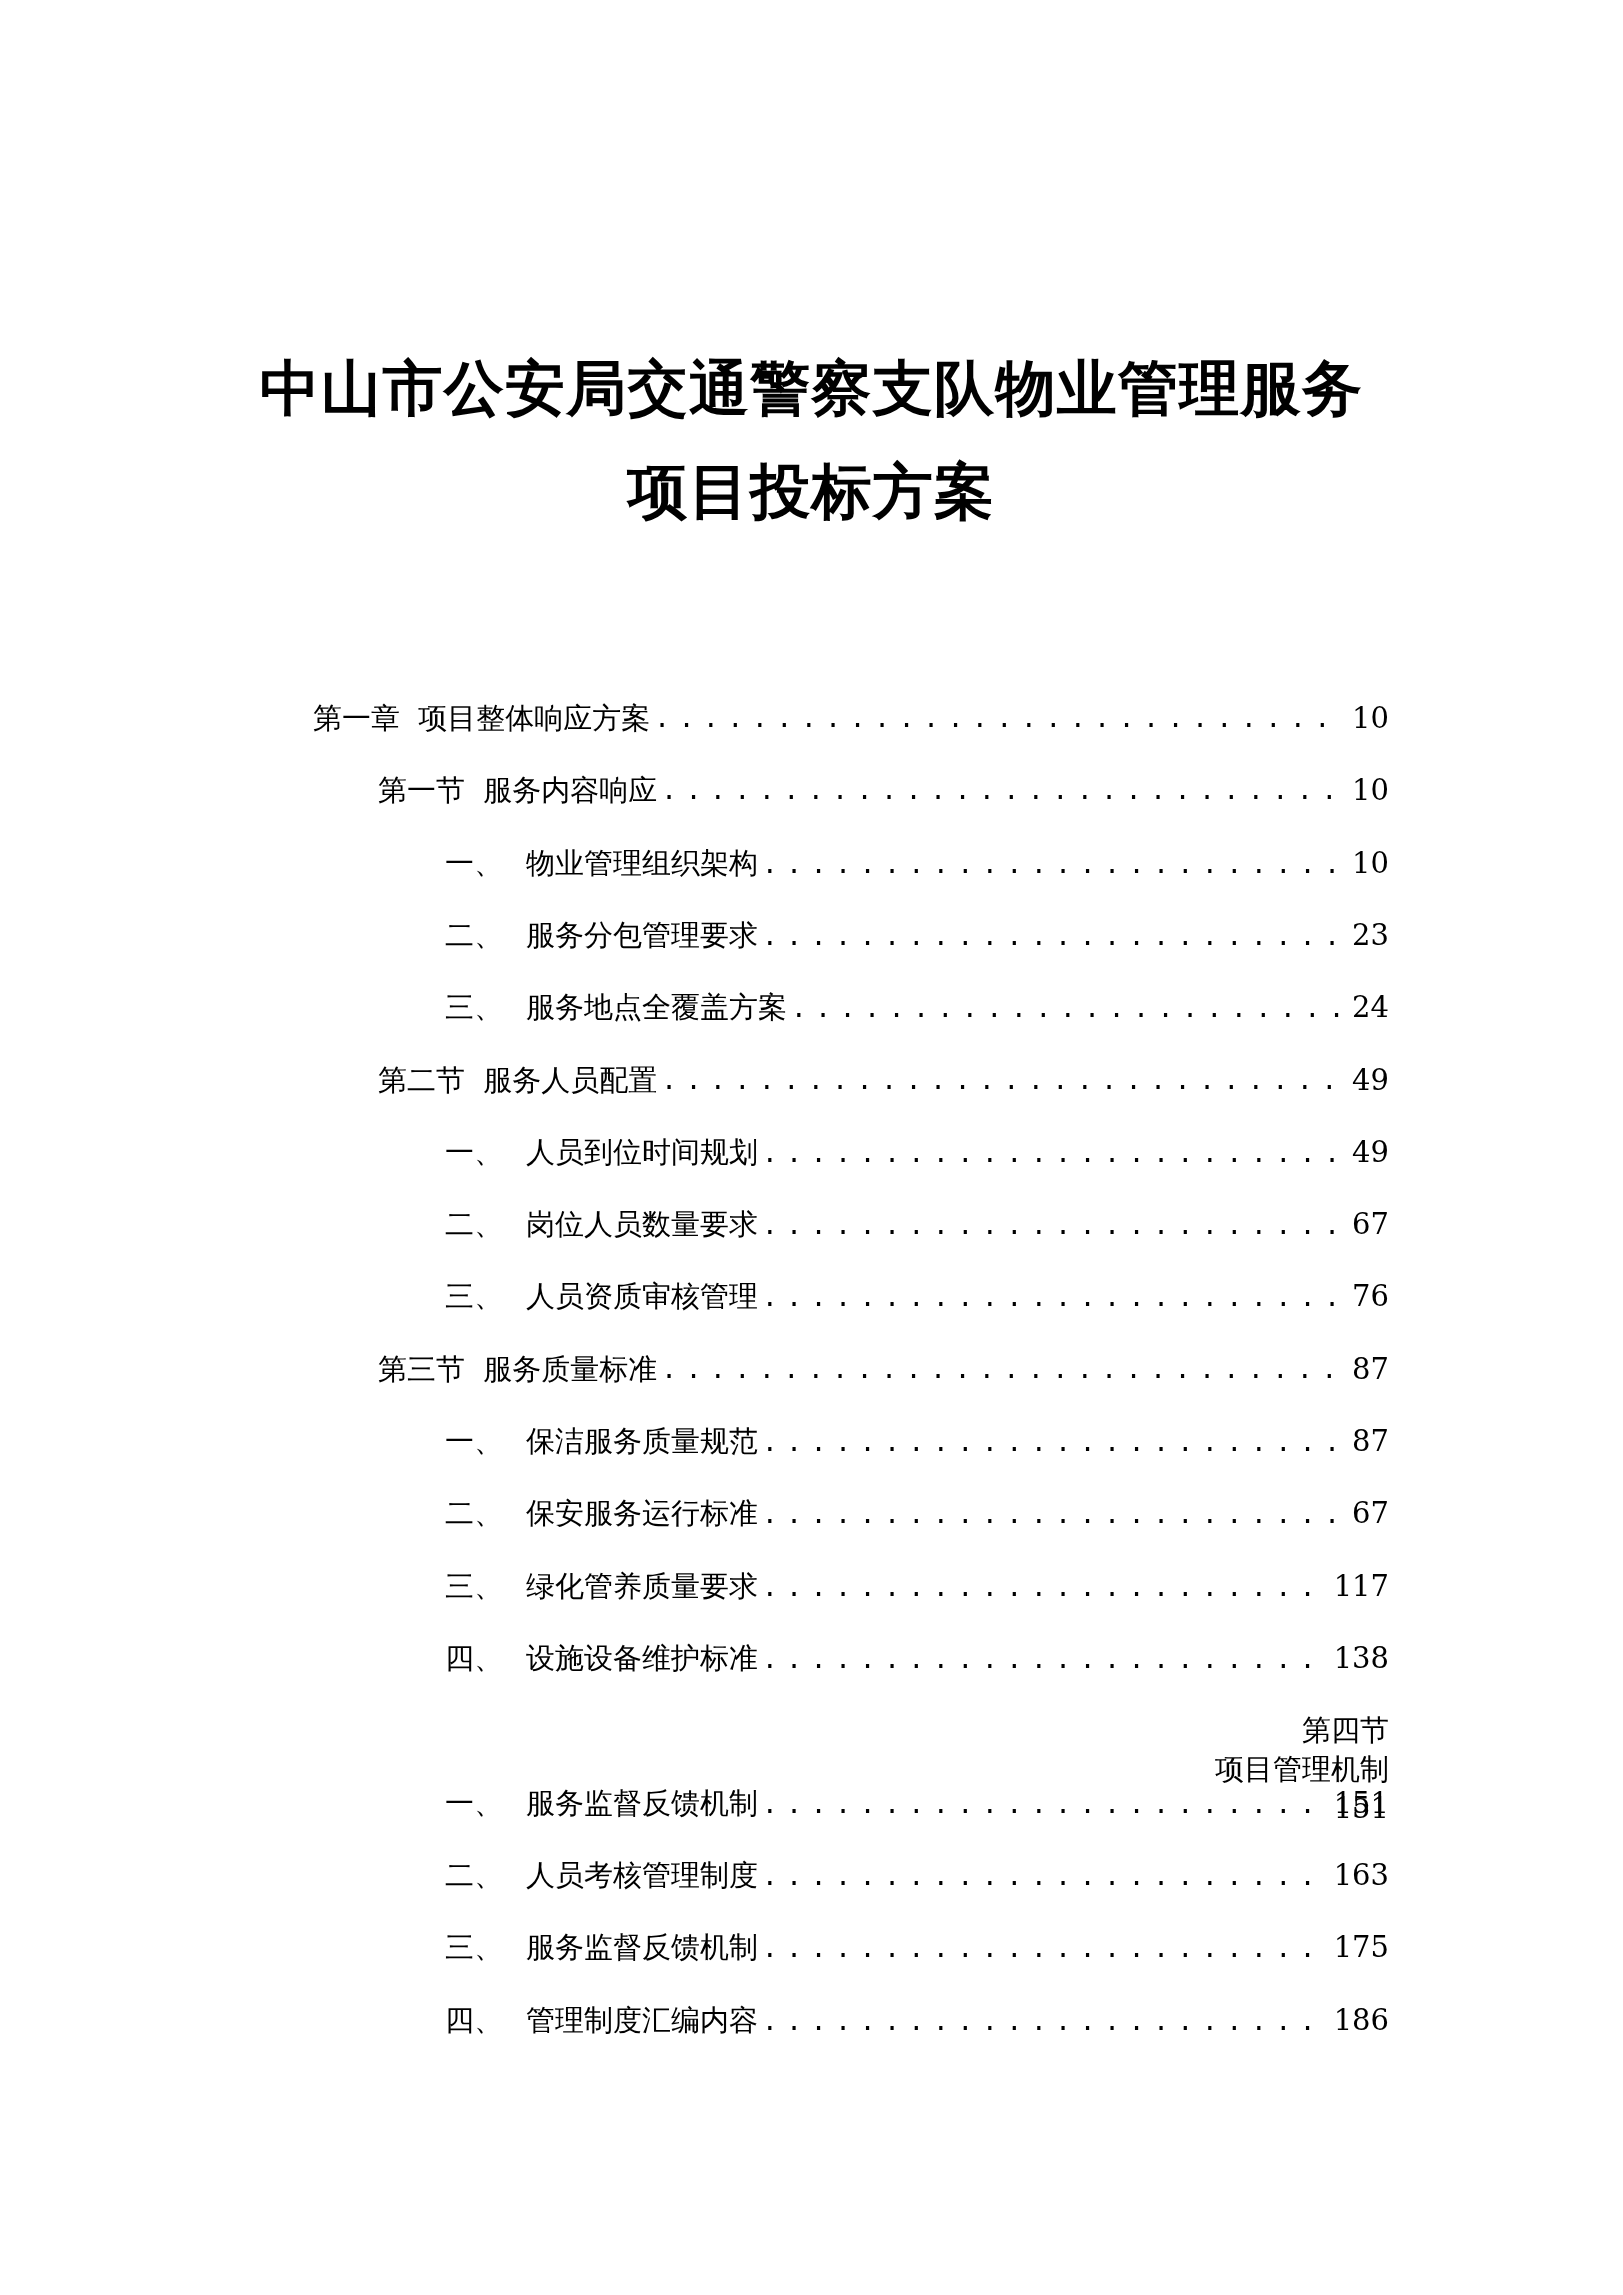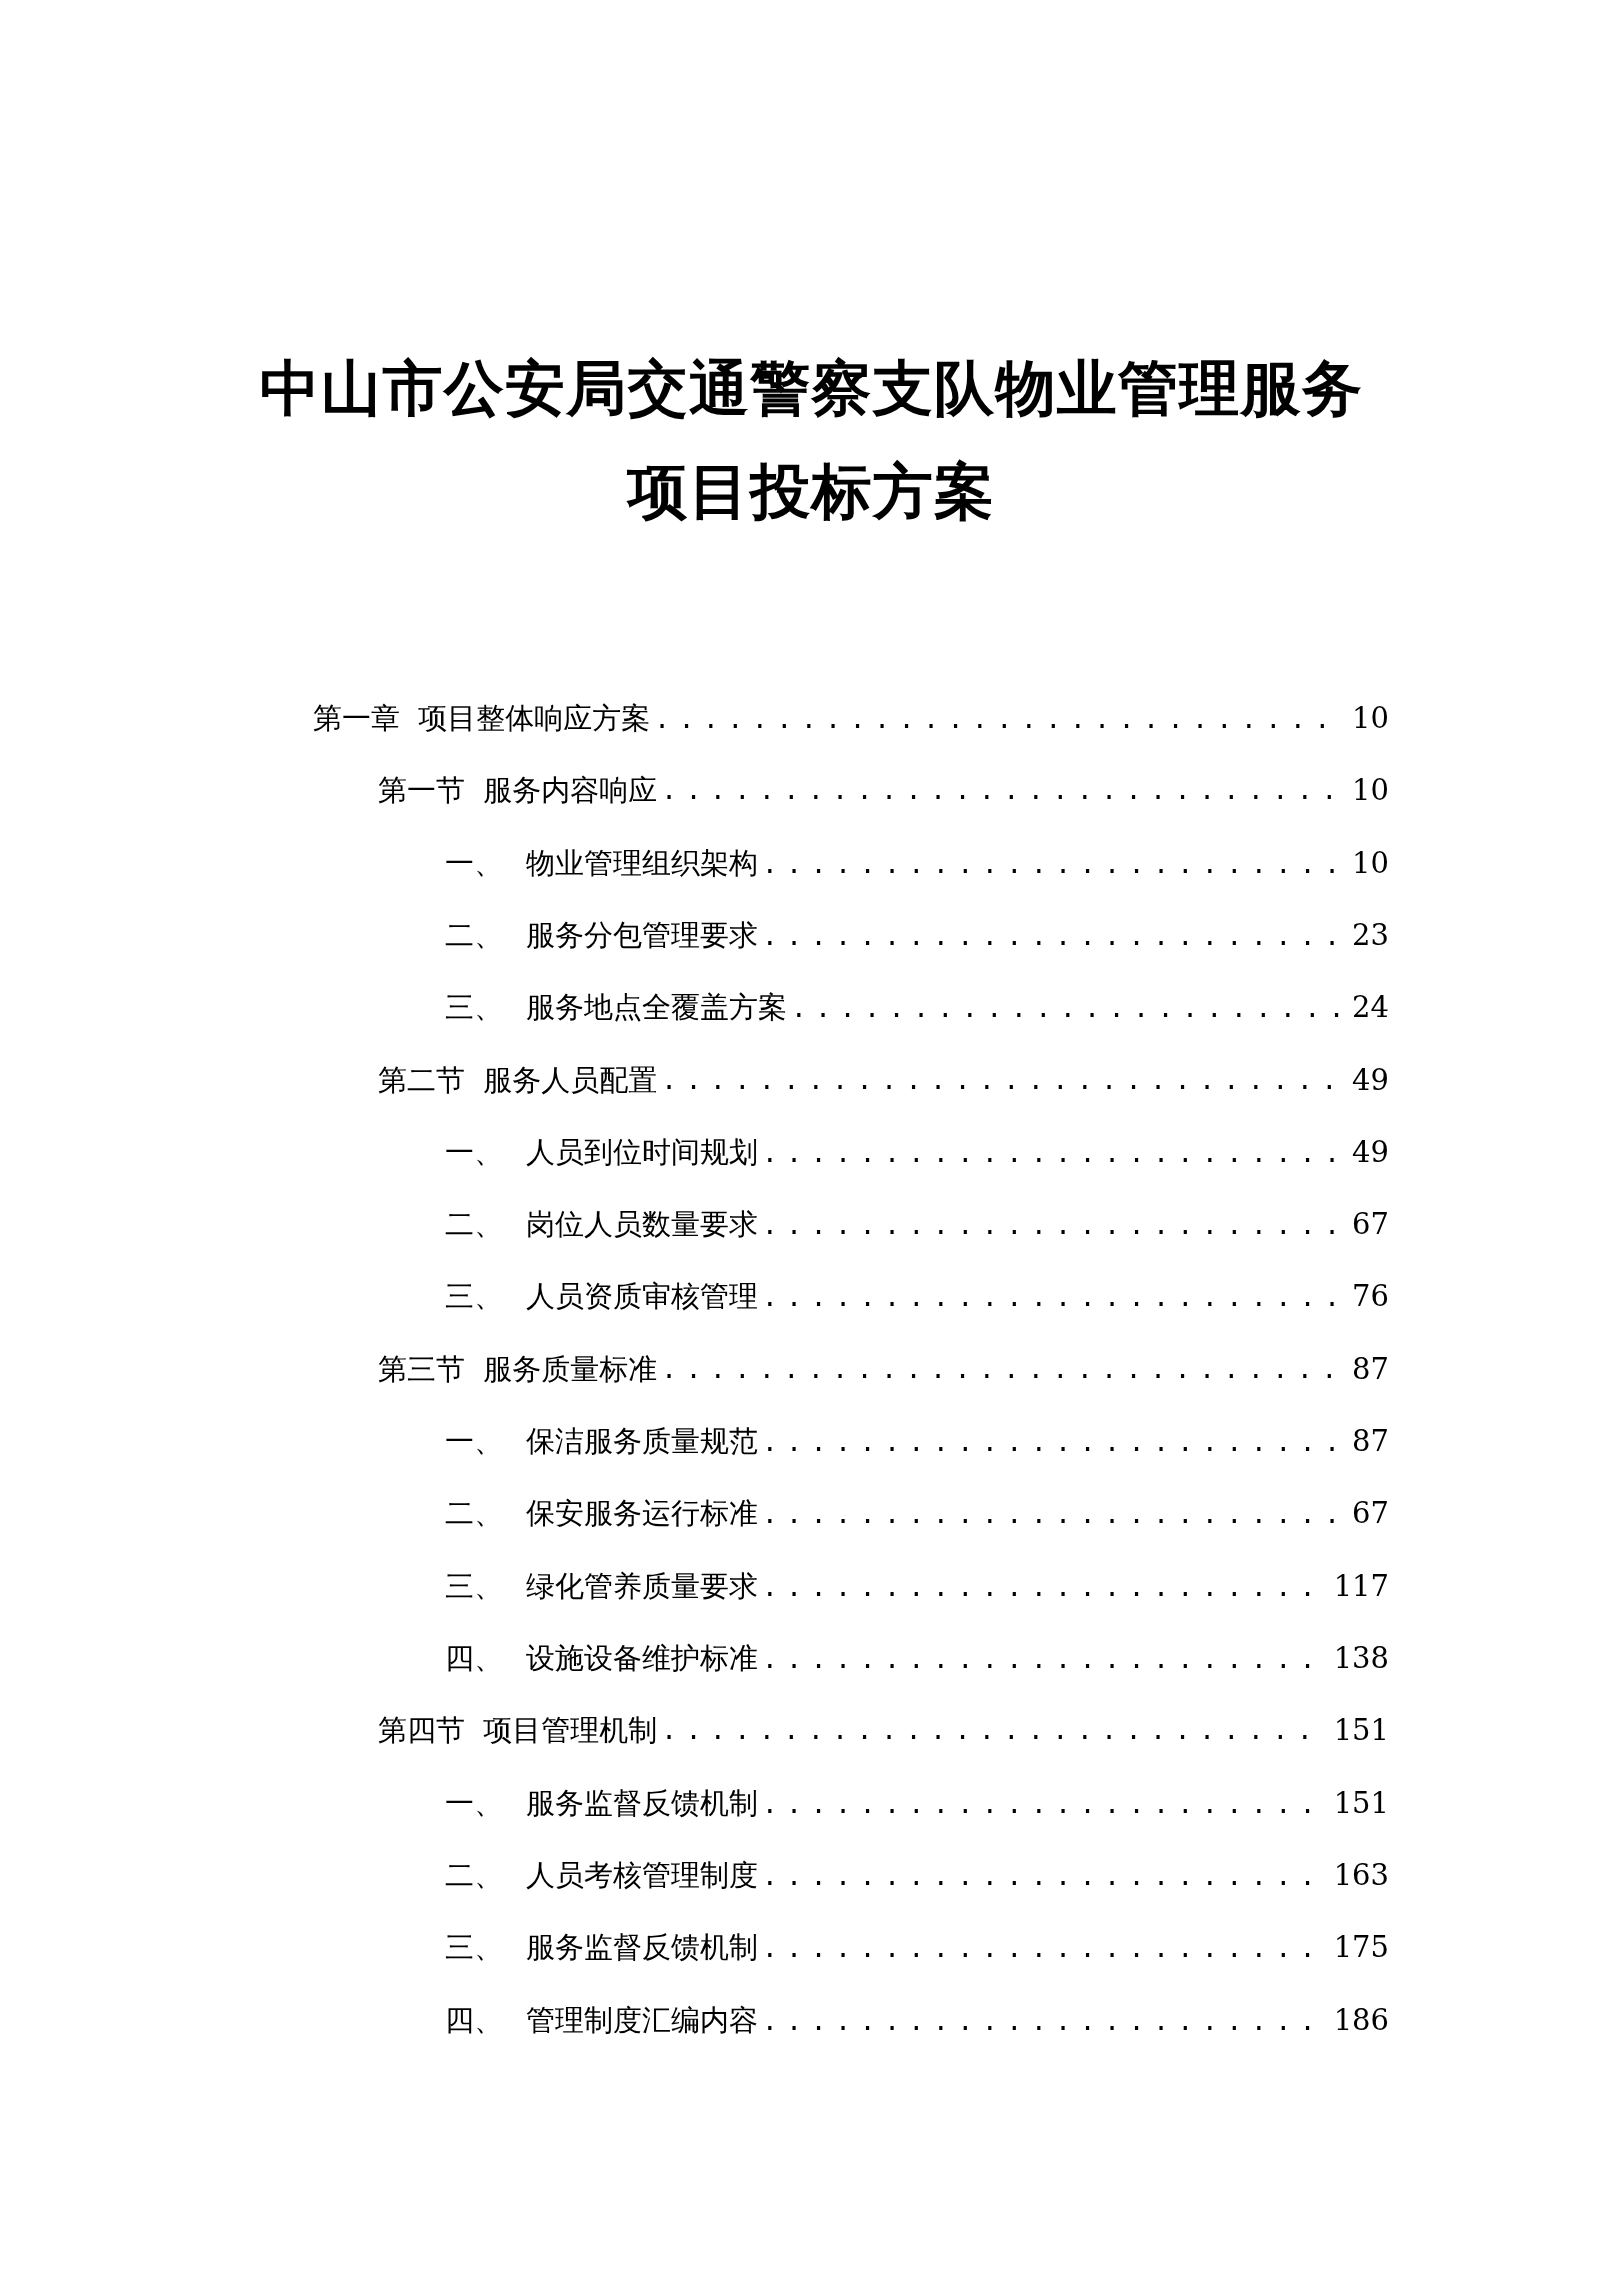--- a/index.html
+++ b/index.html
@@ -20,21 +20,21 @@
       font-size: 29px; line-height: 39px; right: 234px;
     }
     .row .num { display: inline-block; width: 81px; }
     .row .label { white-space: nowrap; }
     .row .gap { display: inline-block; width: 18.3px; }
     .row .dots {
       flex: 1; overflow: hidden; white-space: nowrap; margin: 0 11.8px 0 3.9px;
       letter-spacing: 8.8px; font-family: "DejaVu Sans Mono", monospace; font-size: 26px;
     }
     .row .page { white-space: nowrap; text-align: right; }
-    .lvl0 { left: 313px; }
+    .lvl0 { left: 313px; align-items: center; }
     .lvl1 { left: 378px; align-items: flex-end; }
     .lvl2 { left: 445px; }
   </style>
 </head>
 <body>
 
 <div id="title1" class="title">中山市公安局交通警察支队物业管理服务</div>
 <div id="title2" class="title">项目投标方案</div>
 
 <div class="toc" id="toc">
@@ -119,21 +119,21 @@
       <span class="label">绿化管养质量要求</span>
       <span class="dots">......................................................................</span>
       <span class="page">117</span>
     </div>
     <div class="row lvl2" style="top: 940px;">
       <span class="num">四、</span>
       <span class="label">设施设备维护标准</span>
       <span class="dots">......................................................................</span>
       <span class="page">138</span>
     </div>
-    <div class="row lvl1" style="top: 1012px;">
+    <div class="row lvl1" style="top: 1012px; flex-direction: column;">
       <span class="label">第四节</span>
       <span class="gap"></span>
       <span class="label">项目管理机制</span>
       <span class="dots">......................................................................</span>
       <span class="page">151</span>
     </div>
     <div class="row lvl2" style="top: 1085px;">
       <span class="num">一、</span>
       <span class="label">服务监督反馈机制</span>
       <span class="dots">......................................................................</span>

